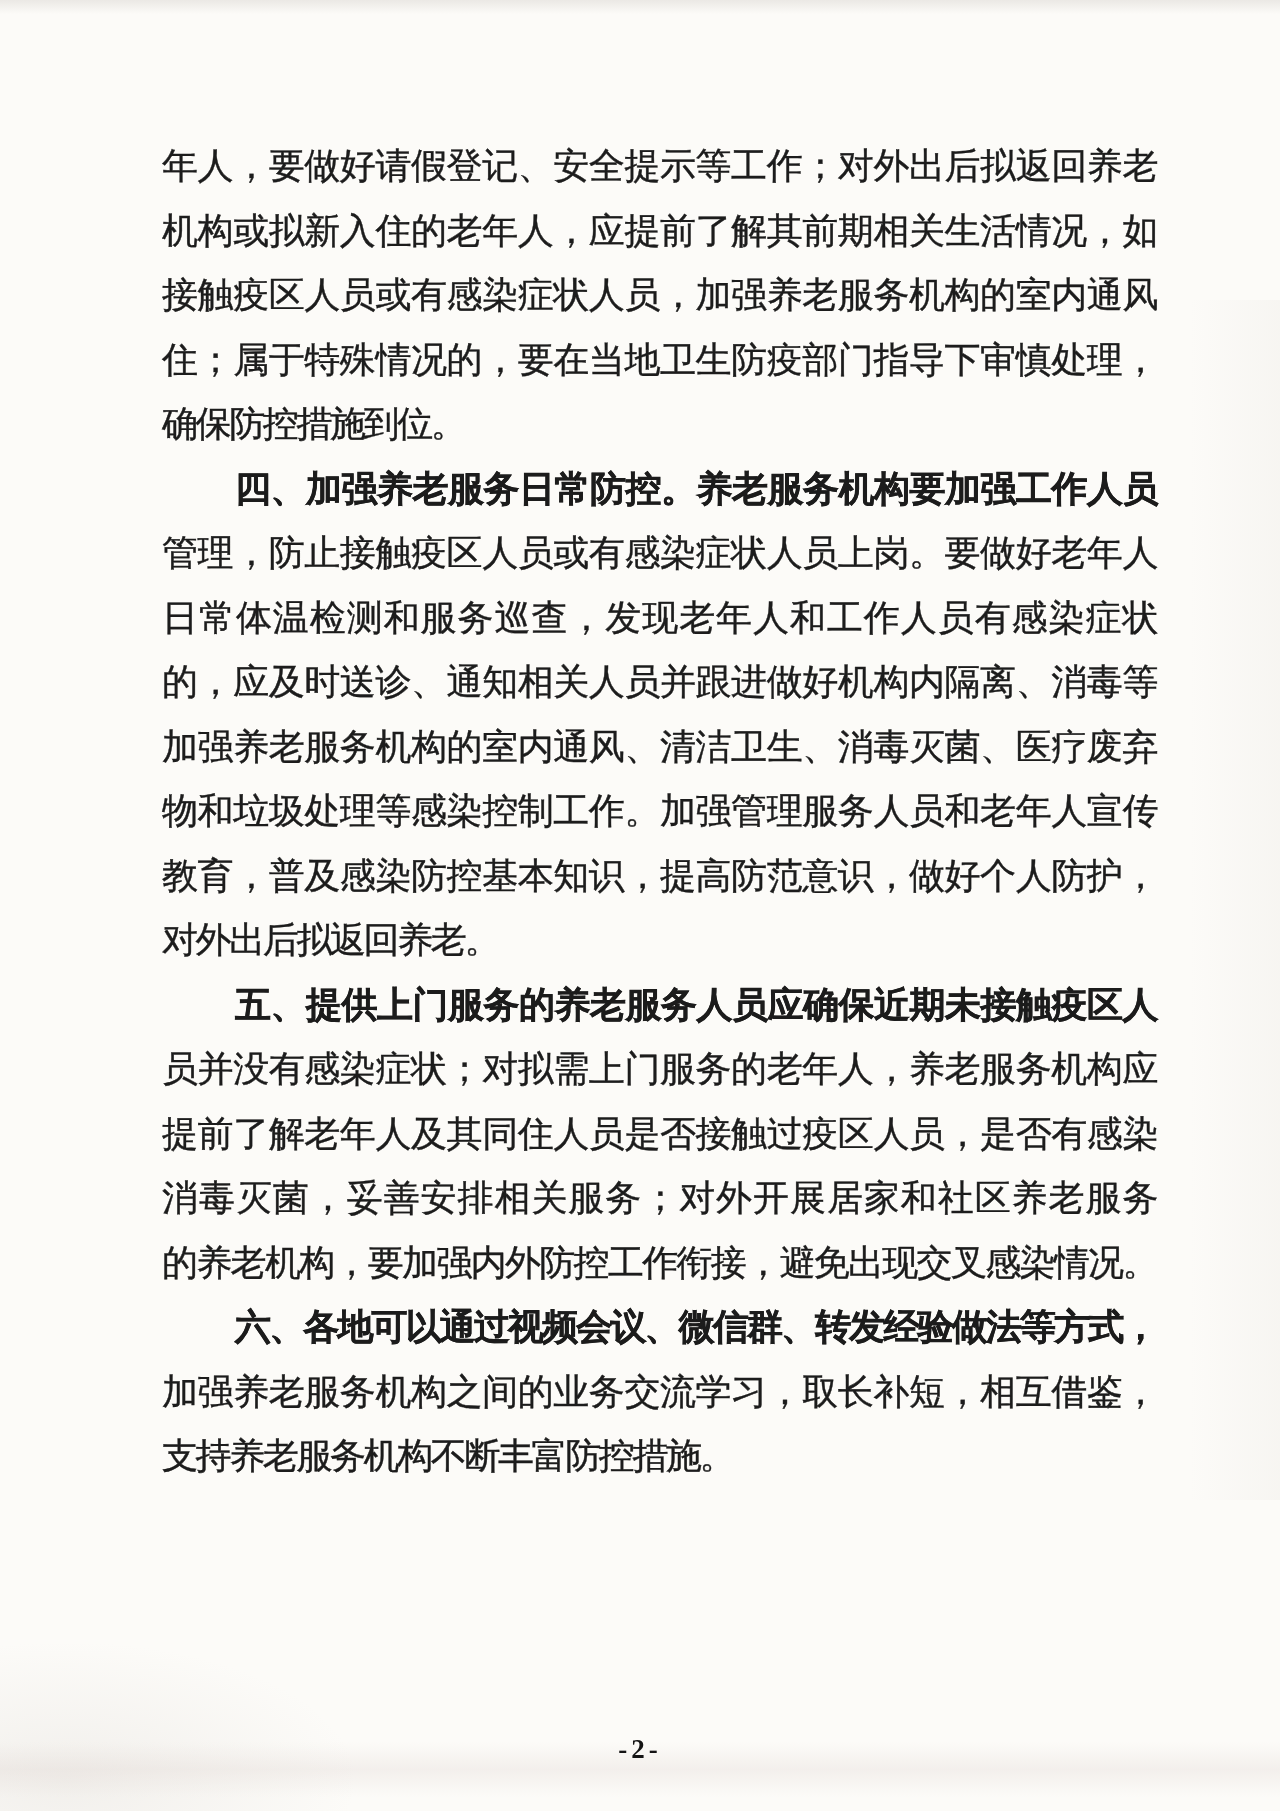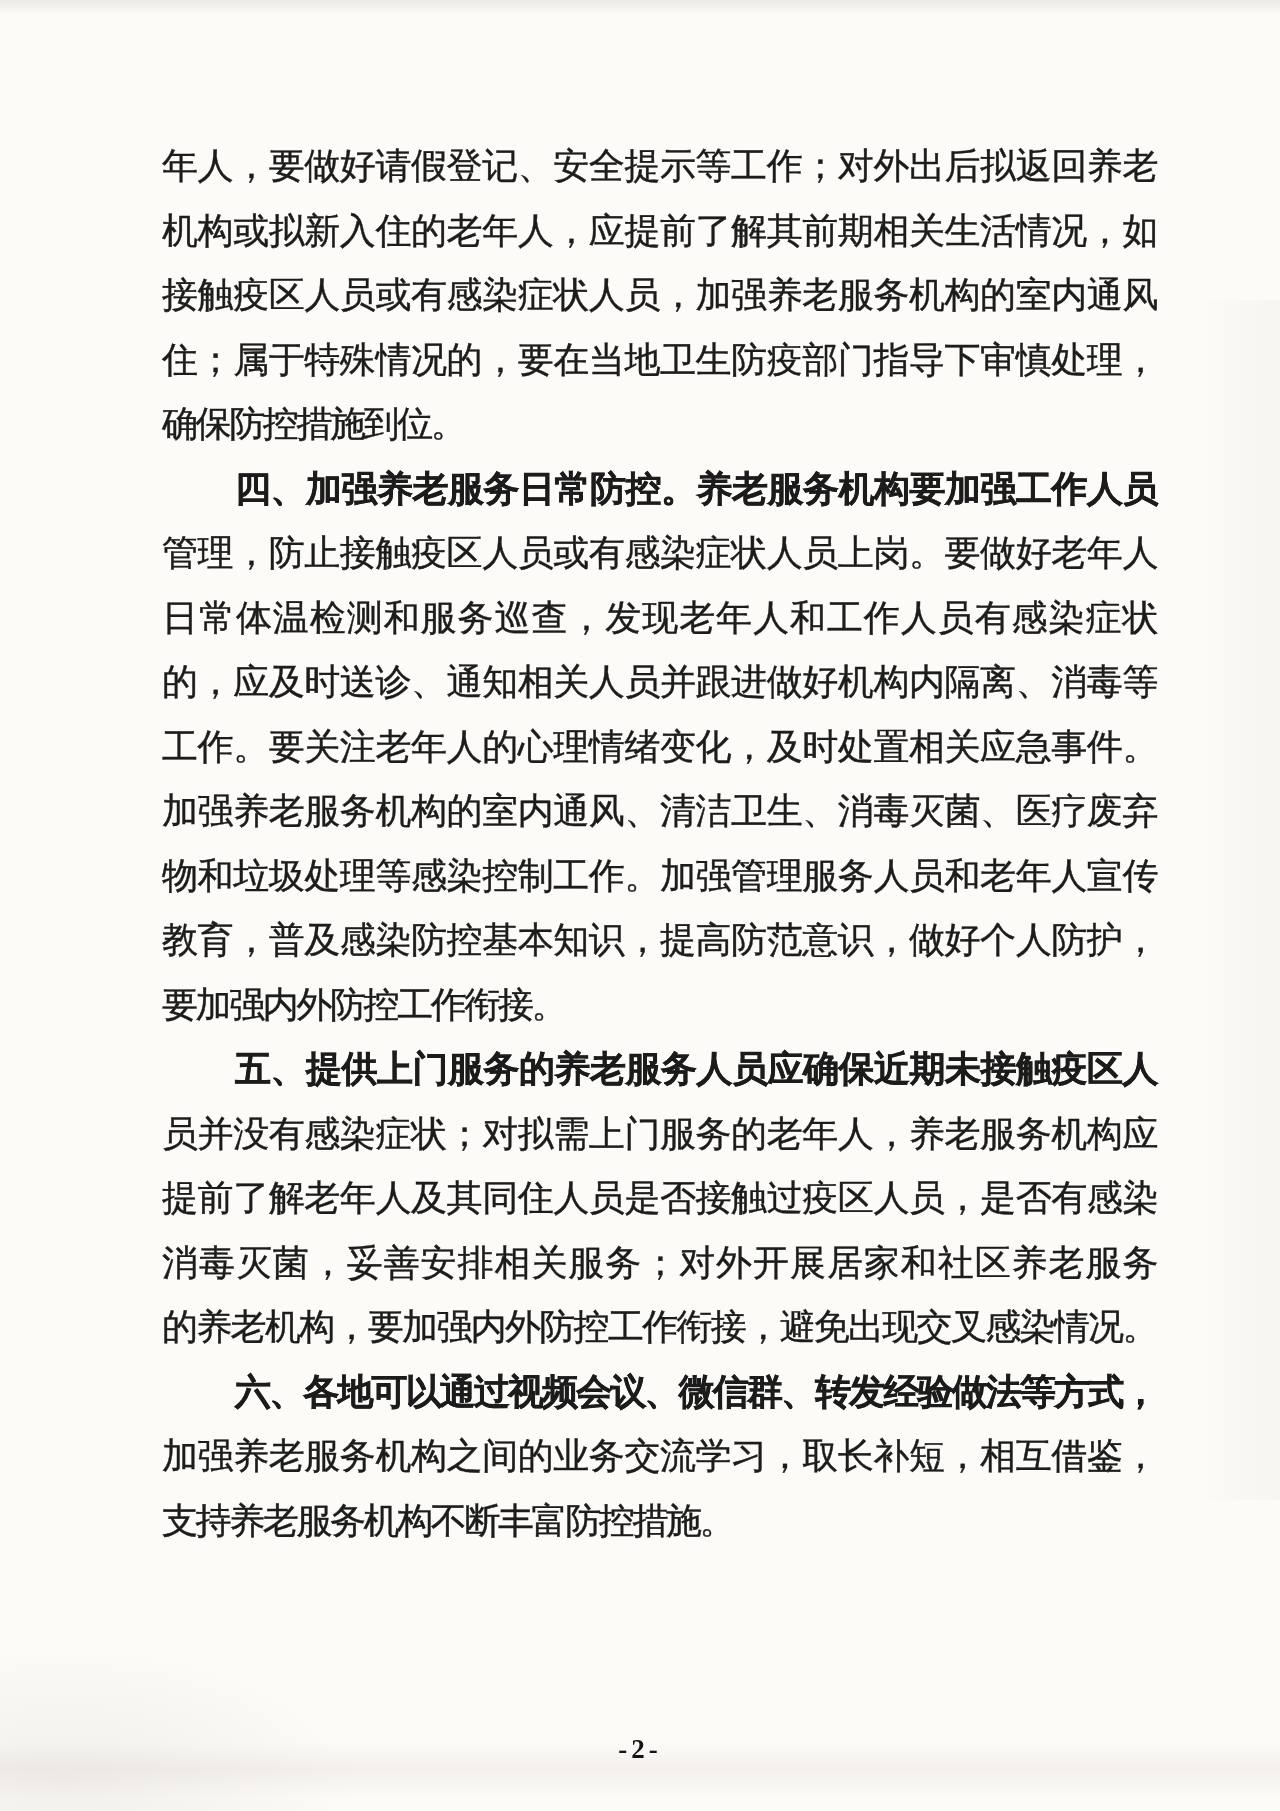--- a/index.html
+++ b/index.html
@@ -91,25 +91,24 @@
 
   <div class="line">年人，要做好请假登记、安全提示等工作；对外出后拟返回养老</div>
       <div class="line">机构或拟新入住的老年人，应提前了解其前期相关生活情况，如</div>
       <div class="line">接触疫区人员或有感染症状人员，加强养老服务机构的室内通风</div>
       <div class="line">住；属于特殊情况的，要在当地卫生防疫部门指导下审慎处理，</div>
       <div class="line para-end">确保防控措施到位。</div>
       <div class="line indent">四、加强养老服务日常防控。养老服务机构要加强工作人员</div>
       <div class="line">管理，防止接触疫区人员或有感染症状人员上岗。要做好老年人</div>
       <div class="line">日常体温检测和服务巡查，发现老年人和工作人员有感染症状</div>
       <div class="line">的，应及时送诊、通知相关人员并跟进做好机构内隔离、消毒等</div>
-      <div class="line">工作。要关注老年人的心理情绪变化，及时处置相关应急事件。</div>
       <div class="line">加强养老服务机构的室内通风、清洁卫生、消毒灭菌、医疗废弃</div>
       <div class="line">物和垃圾处理等感染控制工作。加强管理服务人员和老年人宣传</div>
       <div class="line">教育，普及感染防控基本知识，提高防范意识，做好个人防护，</div>
-      <div class="line para-end">要加强内外防控工作衔接。</div>
+      <div class="line para-end">对外出后拟返回养老。</div>
       <div class="line indent">五、提供上门服务的养老服务人员应确保近期未接触疫区人</div>
       <div class="line">员并没有感染症状；对拟需上门服务的老年人，养老服务机构应</div>
       <div class="line">提前了解老年人及其同住人员是否接触过疫区人员，是否有感染</div>
       <div class="line">消毒灭菌，妥善安排相关服务；对外开展居家和社区养老服务</div>
       <div class="line">的养老机构，要加强内外防控工作衔接，避免出现交叉感染情况。</div>
       <div class="line indent">六、各地可以通过视频会议、微信群、转发经验做法等方式，</div>
       <div class="line">加强养老服务机构之间的业务交流学习，取长补短，相互借鉴，</div>
       <div class="line para-end">支持养老服务机构不断丰富防控措施。</div>
     </div>
 

